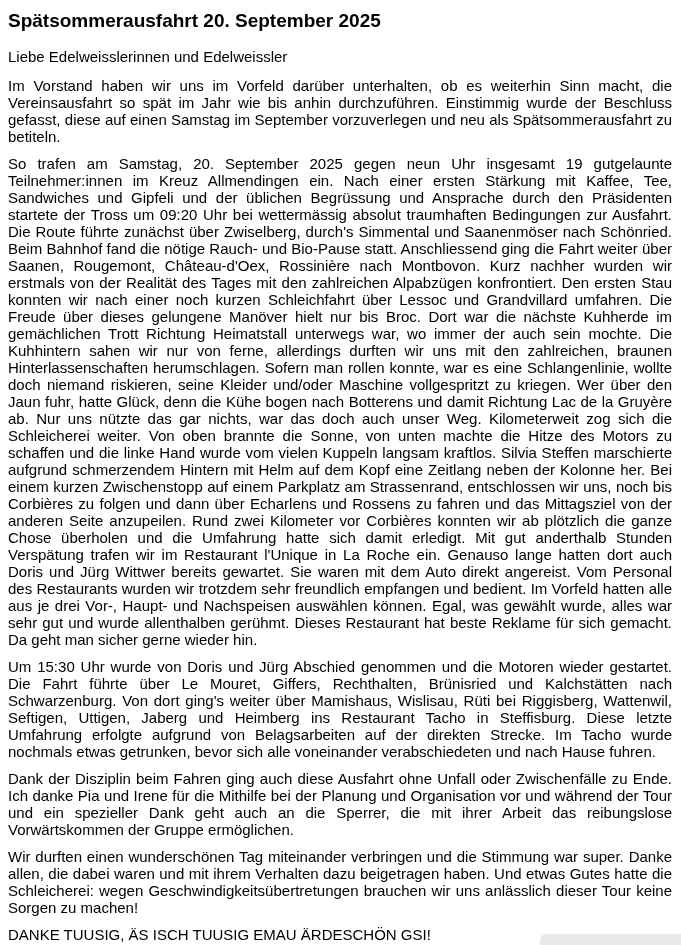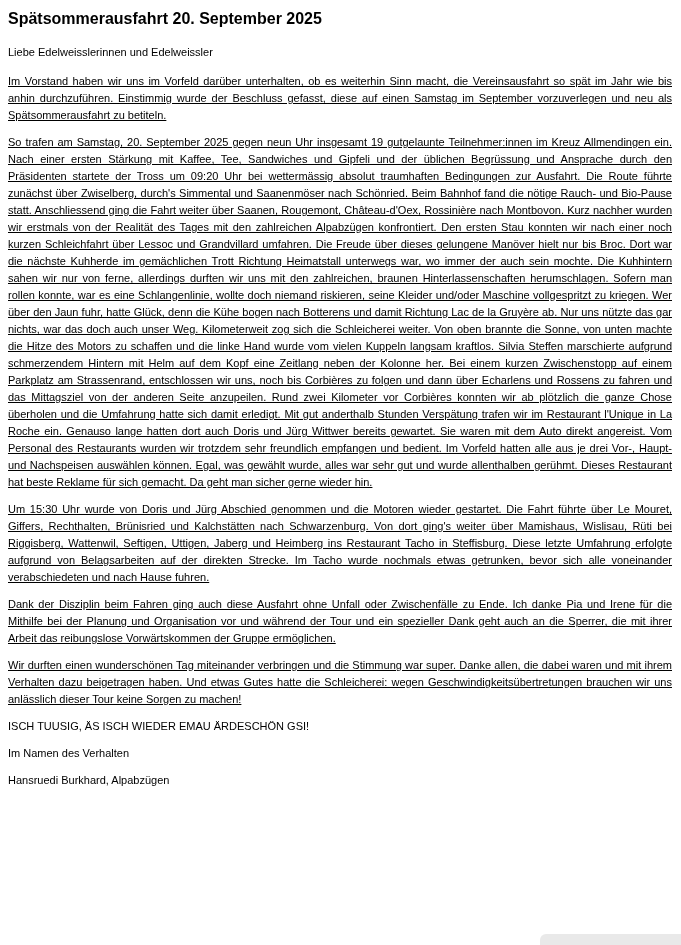--- a/index.html
+++ b/index.html
@@ -9,33 +9,32 @@
     height: 945px;
     position: relative;
     overflow: hidden;
     font-family: "Liberation Sans", sans-serif;
     color: #000000;
   }
   .page {
     padding: 8px 9px 0 8px;
   }
   .doc-title {
-    font-size: 16px;
+    font-size: 19px;
     font-weight: bold;
     margin: 2px 0 16px 0;
   }
   p.para {
-    font-size: 11px;
+    font-size: 15px;
     line-height: 17px;
     margin: 0 0 10px 0;
   }
   p.justify {
     text-align: justify;
     hyphens: auto;
-    text-decoration: underline;
     -webkit-hyphens: auto;
   }
   p.gap-title { margin-bottom: 12px; }
   .floating-widget {
     position: absolute;
     right: 0;
     bottom: 0;
     width: 141px;
     height: 11px;
     background: #e9e9e9;
@@ -55,21 +54,21 @@
 
   <p class="para justify">So trafen am Samstag, 20. September 2025 gegen neun Uhr insgesamt 19 gutgelaunte Teilnehmer:innen im Kreuz Allmendingen ein. Nach einer ersten Stärkung mit Kaffee, Tee, Sandwiches und Gipfeli und der üblichen Begrüssung und Ansprache durch den Präsidenten startete der Tross um 09:20 Uhr bei wettermässig absolut traumhaften Bedingungen zur Ausfahrt. Die Route führte zunächst über Zwiselberg, durch's Simmental und Saanenmöser nach Schönried. Beim Bahnhof fand die nötige Rauch- und Bio-Pause statt. Anschliessend ging die Fahrt weiter über Saanen, Rougemont, Château-d'Oex, Rossinière nach Montbovon. Kurz nachher wurden wir erstmals von der Realität des Tages mit den zahlreichen Alpabzügen konfrontiert. Den ersten Stau konnten wir nach einer noch kurzen Schleichfahrt über Lessoc und Grandvillard umfahren. Die Freude über dieses gelungene Manöver hielt nur bis Broc. Dort war die nächste Kuhherde im gemächlichen Trott Richtung Heimatstall unterwegs war, wo immer der auch sein mochte. Die Kuhhintern sahen wir nur von ferne, allerdings durften wir uns mit den zahlreichen, braunen Hinterlassenschaften herumschlagen. Sofern man rollen konnte, war es eine Schlangenlinie, wollte doch niemand riskieren, seine Kleider und/oder Maschine vollgespritzt zu kriegen. Wer über den Jaun fuhr, hatte Glück, denn die Kühe bogen nach Botterens und damit Richtung Lac de la Gruyère ab. Nur uns nützte das gar nichts, war das doch auch unser Weg. Kilometerweit zog sich die Schleicherei weiter. Von oben brannte die Sonne, von unten machte die Hitze des Motors zu schaffen und die linke Hand wurde vom vielen Kuppeln langsam kraftlos. Silvia Steffen marschierte aufgrund schmerzendem Hintern mit Helm auf dem Kopf eine Zeitlang neben der Kolonne her. Bei einem kurzen Zwischenstopp auf einem Parkplatz am Strassenrand, entschlossen wir uns, noch bis Corbières zu folgen und dann über Echarlens und Rossens zu fahren und das Mittagsziel von der anderen Seite anzupeilen. Rund zwei Kilometer vor Corbières konnten wir ab plötzlich die ganze Chose überholen und die Umfahrung hatte sich damit erledigt. Mit gut anderthalb Stunden Verspätung trafen wir im Restaurant l'Unique in La Roche ein. Genauso lange hatten dort auch Doris und Jürg Wittwer bereits gewartet. Sie waren mit dem Auto direkt angereist. Vom Personal des Restaurants wurden wir trotzdem sehr freundlich empfangen und bedient. Im Vorfeld hatten alle aus je drei Vor-, Haupt- und Nachspeisen auswählen können. Egal, was gewählt wurde, alles war sehr gut und wurde allenthalben gerühmt. Dieses Restaurant hat beste Reklame für sich gemacht. Da geht man sicher gerne wieder hin.</p>
 
   <p class="para justify">Um 15:30 Uhr wurde von Doris und Jürg Abschied genommen und die Motoren wieder gestartet. Die Fahrt führte über Le Mouret, Giffers, Rechthalten, Brünisried und Kalchstätten nach Schwarzenburg. Von dort ging's weiter über Mamishaus, Wislisau, Rüti bei Riggisberg, Wattenwil, Seftigen, Uttigen, Jaberg und Heimberg ins Restaurant Tacho in Steffisburg. Diese letzte Umfahrung erfolgte aufgrund von Belagsarbeiten auf der direkten Strecke. Im Tacho wurde nochmals etwas getrunken, bevor sich alle voneinander verabschiedeten und nach Hause fuhren.</p>
 
 
   <p class="para justify">Dank der Disziplin beim Fahren ging auch diese Ausfahrt ohne Unfall oder Zwischenfälle zu Ende. Ich danke Pia und Irene für die Mithilfe bei der Planung und Organisation vor und während der Tour und ein spezieller Dank geht auch an die Sperrer, die mit ihrer Arbeit das reibungslose Vorwärtskommen der Gruppe ermöglichen.</p>
 
   <p class="para justify">Wir durften einen wunderschönen Tag miteinander verbringen und die Stimmung war super. Danke allen, die dabei waren und mit ihrem Verhalten dazu beigetragen haben. Und etwas Gutes hatte die Schleicherei: wegen Geschwindigkeitsübertretungen brauchen wir uns anlässlich dieser Tour keine Sorgen zu machen!</p>
 
-  <p class="para">ISCH TUUSIG, ÄS ISCH WIEDER EMAU ÄRDESCHÖN GSI!</p>
+  <p class="para">DANKE TUUSIG, ÄS ISCH TUUSIG EMAU ÄRDESCHÖN GSI!</p>
 
   <p class="para">Im Namen des Verhalten</p>
 
   <p class="para">Hansruedi Burkhard, Alpabzügen</p>
 
 </div>
 
 <div class="floating-widget"></div>
 
 </body></html>

